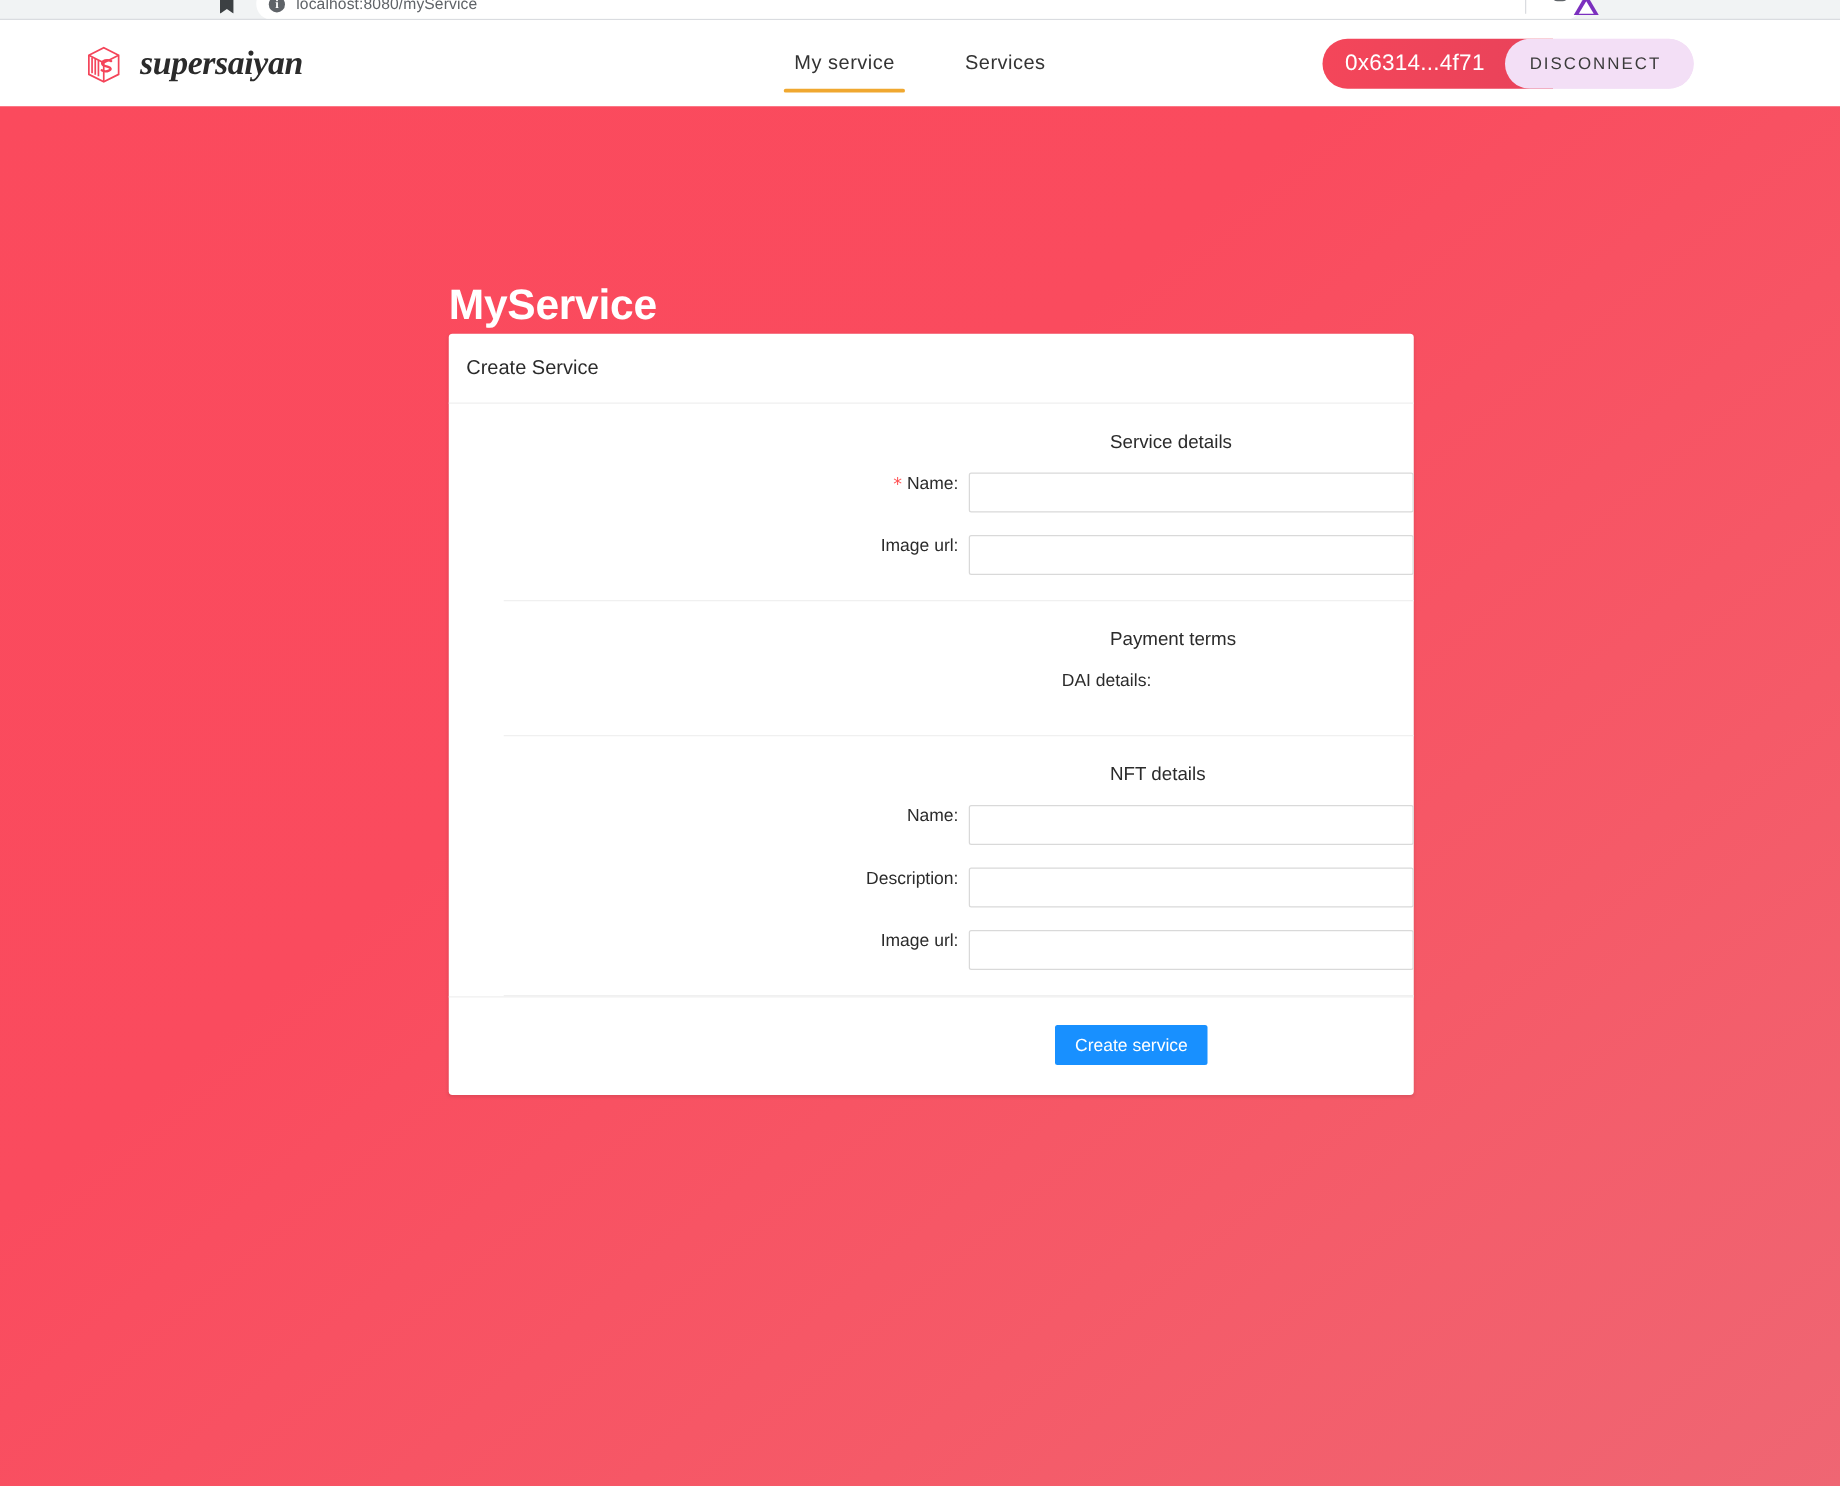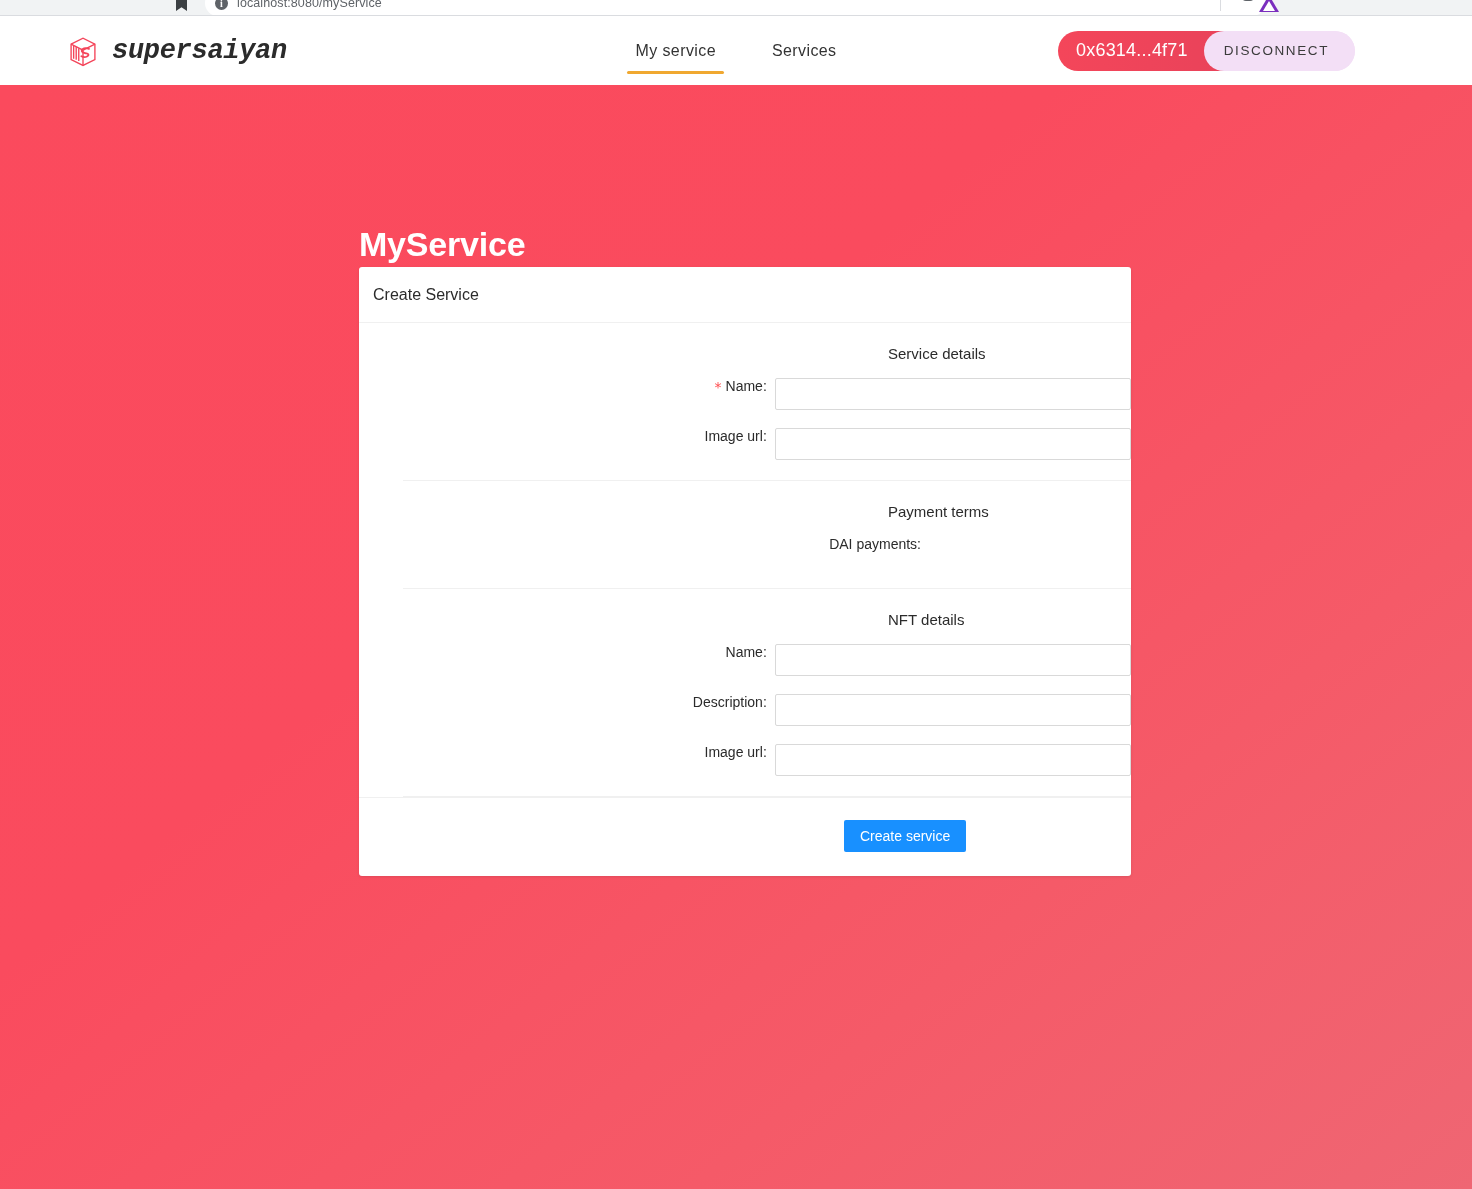--- a/index.html
+++ b/index.html
@@ -122,21 +122,21 @@
     gap: 12px;
     cursor: pointer;
   }
   .brand-mark { width: 34px; height: 34px; display: block; }
   .brand-name {
     font-size: 27px;
     font-style: italic;
     font-weight: 600;
     color: #2b2b2b;
     letter-spacing: -.3px;
-    font-family: Liberation Mono, monospace;
+    font-family: Liberation Serif, serif;
     text-align: right;
   }
   .main-nav {
     position: absolute;
     left: 0; right: 0;
     display: flex;
     justify-content: center;
     gap: 40px;
     height: 69px;
     align-items: center;
@@ -409,21 +409,21 @@
         <input class="form-control" type="text" value="" placeholder="" style="">
       </div>
 
     </div>
 
     <div class="card-section">
       <div class="section-title">Payment terms</div>
 
       <div class="form-row">
         <div class="form-label">
-          <span>DAI payments</span><span>:</span>
+          <span>DAI details</span><span>:</span>
         </div>
       </div>
     </div>
 
     <div class="card-section">
       <div class="section-title">NFT details</div>
 
       <div class="form-row">
         <div class="form-label">
           <span>Name</span><span>:</span>

